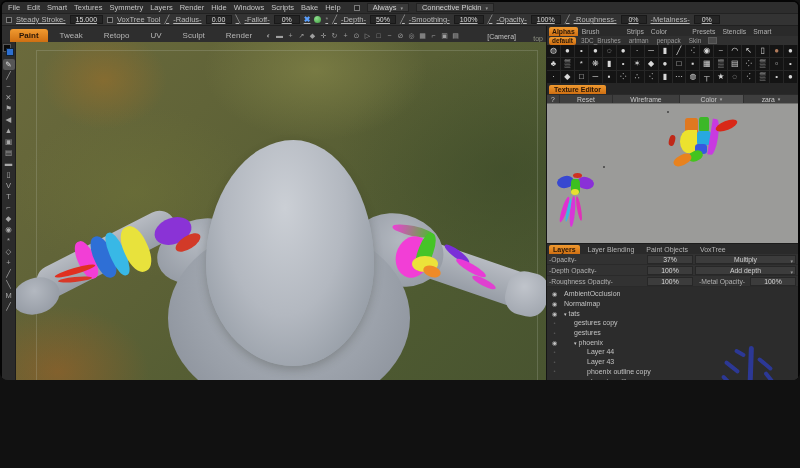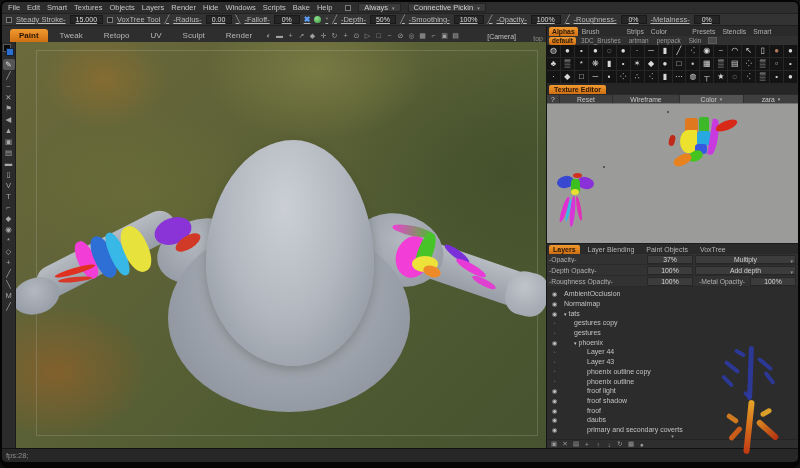--- a/index.html
+++ b/index.html
@@ -1,17 +1,17 @@
 <!DOCTYPE html>
 <html><head>
 <meta charset="utf-8">
 <style>
   html,body{margin:0;padding:0;background:#111;}
   *{box-sizing:border-box;font-family:"Liberation Sans",sans-serif;}
-  .stage{position:relative;width:800px;height:468px;background:#050505;border-radius:8px;overflow:hidden;}
+  .stage{position:relative;width:800px;height:380px;background:#050505;border-radius:8px;overflow:hidden;}
   .inner{position:absolute;left:2px;top:2px;width:796px;height:460px;background:#2e2e2e;border-radius:5px;overflow:hidden;display:flex;flex-direction:column;}
 
   
   .menubar{height:11px;display:flex;align-items:center;gap:7px;padding:0 6px;background:#2d2d2d;font-size:7.5px;color:#c6c6c6;flex:0 0 auto;}
   .mitem{cursor:default;}
   .cb{width:6px;height:6px;border:1px solid #7a7a7a;background:#242424;display:inline-block;flex:0 0 auto;}
   .dd{background:#3a3a3a;border:1px solid #222;padding:0 5px;height:9px;line-height:8px;color:#cfcfcf;display:flex;align-items:center;gap:4px;}
   .dd::after{content:"▾";font-size:5px;color:#9a9a9a;}
 
   
@@ -114,21 +114,21 @@
 
 <div class="stage">
   <div class="inner">
 
     <div class="menubar">
       <span id="menu-items" style="display:flex;gap:7px;">
           <span class="mitem">File</span>
           <span class="mitem">Edit</span>
           <span class="mitem">Smart</span>
           <span class="mitem">Textures</span>
-          <span class="mitem">Objects</span>
+          <span class="mitem">Symmetry</span>
           <span class="mitem">Layers</span>
           <span class="mitem">Render</span>
           <span class="mitem">Hide</span>
           <span class="mitem">Windows</span>
           <span class="mitem">Scripts</span>
           <span class="mitem">Bake</span>
           <span class="mitem">Help</span>
         </span>
       <span class="cb" style="margin-left:6px;"></span>
       <span class="dd">

